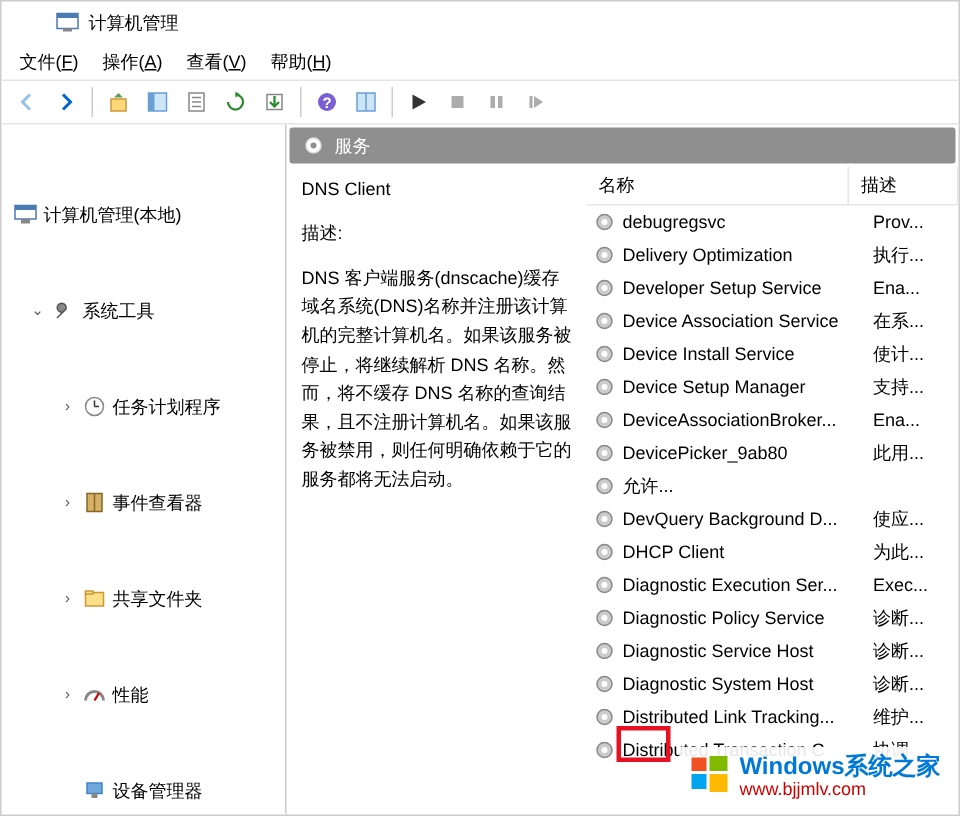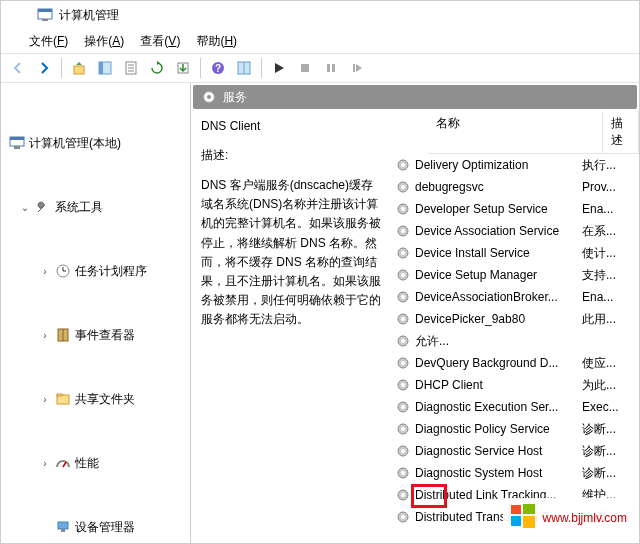--- a/index.html
+++ b/index.html
@@ -1,20 +1,20 @@
 <!DOCTYPE html>
 <html><head>
 <meta charset="utf-8">
 <style>
   * { box-sizing: border-box; }
   html, body { margin: 0; padding: 0; font-family: "Microsoft YaHei", "Segoe UI", sans-serif; font-size: 12px; background: #fff; color: #000; }
   .window { width: 640px; height: 544px; position: relative; overflow: hidden; border: 1px solid #ccc; }
   .titlebar { display: flex; align-items: center; padding: 4px 8px; height: 28px; margin-left: 28px; }
   .titlebar .icon { width: 16px; height: 16px; margin-right: 6px; }
-  .menubar { display: flex; padding: 2px 20px; height: 24px; align-items: center; }
+  .menubar { display: flex; padding: 2px 4px; height: 24px; align-items: center; }
   .menubar .menu-item { padding: 2px 8px; cursor: default; }
   .toolbar { display: flex; align-items: center; padding: 2px 4px; border-top: 1px solid #e5e5e5; border-bottom: 1px solid #e5e5e5; height: 30px; background: #fff; }
   .toolbar .tbtn { width: 24px; height: 24px; display: flex; align-items: center; justify-content: center; margin: 0 1px; cursor: pointer; }
   .toolbar .sep { width: 1px; height: 20px; background: #ccc; margin: 0 4px; }
   .content { display: flex; height: calc(100% - 82px); }
   .tree { width: 190px; border-right: 1px solid #ccc; padding: 6px 4px; overflow: hidden; }
   .tree-row { display: flex; align-items: center; height: 20px; padding: 1px 0; margin-top: 44px; }
   .tree-row .exp { width: 12px; text-align: center; color: #555; font-size: 10px; cursor: pointer; }
   .tree-row .ticon { width: 16px; height: 16px; margin: 0 4px; display:flex; align-items:center; justify-content:center;}
   .tree-row .tlabel { white-space: nowrap; }
@@ -23,21 +23,21 @@
   .ind2 { padding-left: 34px; }
   .detail { flex: 1; display: flex; flex-direction: column; overflow: hidden; }
   .detail-header { background: #8f8f8f; color: #fff; display: flex; align-items: center; padding: 3px 8px; height: 24px; margin: 2px; border-radius: 2px; }
   .detail-header .gear { width:16px; height:16px; margin-right:6px; display:flex; align-items:center; justify-content:center;}
   .detail-body { flex: 1; display: flex; overflow: hidden; }
   .left-pane { width: 200px; padding: 8px 10px; }
   .svc-title { font-weight: normal; margin-bottom: 14px; }
   .svc-desc-label { margin-bottom: 12px; }
   .svc-desc { line-height: 1.6; }
   .right-pane { flex: 1; overflow: hidden; position:relative; }
-  .list-header { display: flex; border-bottom: 1px solid #e5e5e5; background: #fff; margin-left: 37px; }
+  .list-header { display: flex; border-bottom: 1px solid #e5e5e5; background: #fff; }
   .list-header .col { padding: 4px 8px; border-right: 1px solid #e5e5e5; font-weight: normal; }
   .col-name { width: 175px; }
   .col-desc { flex: 1; }
   .list-body { overflow: hidden; }
   .list-row { display: flex; align-items: center; height: 22px; padding: 0 4px; }
   .list-row .sicon { width:16px; height:16px; margin-right:4px; display:flex; align-items:center; justify-content:center;}
   .list-row .cname { width: 167px; white-space: nowrap; overflow: hidden; text-overflow: ellipsis; }
   .list-row .cdesc { flex: 1; white-space: nowrap; overflow: hidden; }
   .watermark { position: absolute; right: 6px; bottom: 6px; display:flex; align-items:center; gap:6px; background: rgba(255,255,255,0.9); padding: 4px 6px;}
   .watermark .wtxt { display:flex; flex-direction: column; }
@@ -299,32 +299,32 @@
             <div class="col col-desc">描述</div>
           </div>
           <div class="list-body" id="service-list">
               <div class="list-row">
                 <span class="sicon">
                   <svg width="14" height="14" viewBox="0 0 14 14">
                     <circle cx="7" cy="7" r="5" fill="#ccc" stroke="#888"></circle>
                     <circle cx="7" cy="7" r="2" fill="#fff"></circle>
                   </svg>
                 </span>
+                <span class="cname">debugregsvc</span>
+                <span class="cdesc">Prov...</span>
+              </div>
+              <div class="list-row">
+                <span class="sicon">
+                  <svg width="14" height="14" viewBox="0 0 14 14">
+                    <circle cx="7" cy="7" r="5" fill="#ccc" stroke="#888"></circle>
+                    <circle cx="7" cy="7" r="2" fill="#fff"></circle>
+                  </svg>
+                </span>
                 <span class="cname">Delivery Optimization</span>
                 <span class="cdesc">执行...</span>
-              </div>
-              <div class="list-row">
-                <span class="sicon">
-                  <svg width="14" height="14" viewBox="0 0 14 14">
-                    <circle cx="7" cy="7" r="5" fill="#ccc" stroke="#888"></circle>
-                    <circle cx="7" cy="7" r="2" fill="#fff"></circle>
-                  </svg>
-                </span>
-                <span class="cname">debugregsvc</span>
-                <span class="cdesc">Prov...</span>
               </div>
               <div class="list-row">
                 <span class="sicon">
                   <svg width="14" height="14" viewBox="0 0 14 14">
                     <circle cx="7" cy="7" r="5" fill="#ccc" stroke="#888"></circle>
                     <circle cx="7" cy="7" r="2" fill="#fff"></circle>
                   </svg>
                 </span>
                 <span class="cname">Developer Setup Service</span>
                 <span class="cdesc">Ena...</span>
@@ -479,17 +479,18 @@
   <div class="watermark">
     <span>
       <svg width="28" height="28" viewBox="0 0 28 28">
         <rect x="2" y="3" width="10" height="9" fill="#f25022"></rect>
         <rect x="14" y="2" width="12" height="10" fill="#7fba00"></rect>
         <rect x="2" y="14" width="10" height="10" fill="#00a4ef"></rect>
         <rect x="14" y="14" width="12" height="12" fill="#ffb900"></rect>
       </svg>
     </span>
     <span class="wtxt">
+      <span class="wtitle">Windows系统之家</span>
       <span class="wurl">www.bjjmlv.com</span>
     </span>
   </div>
 
 </div>
 
 </body></html>

